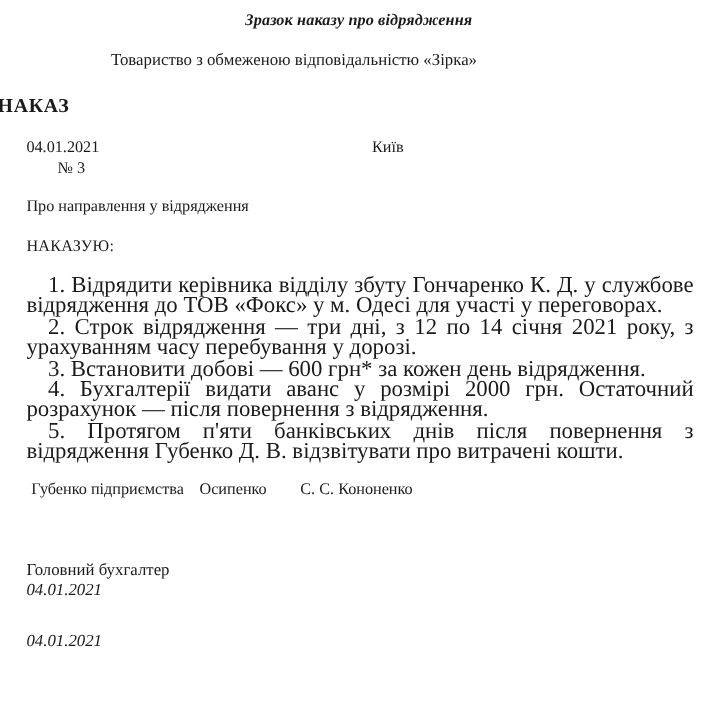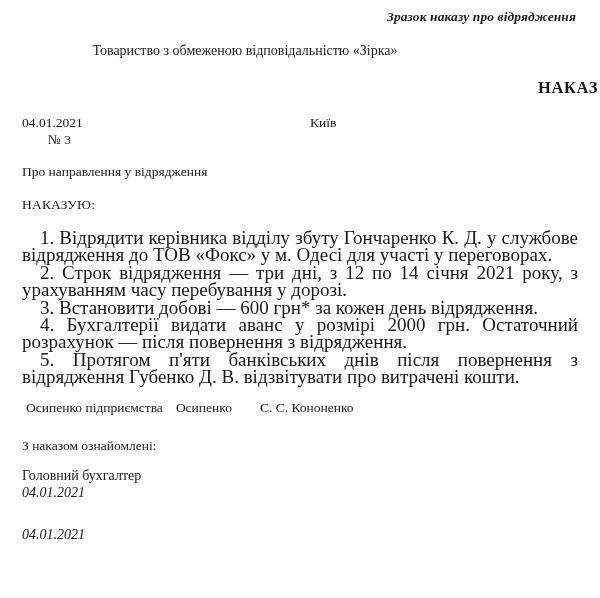--- a/index.html
+++ b/index.html
@@ -24,21 +24,21 @@
     padding: 0;
     background: #ffffff;
   }
 
   
   .doc-head {
     position: absolute;
     left: 22px;
     right: 24px;
     top: 8px;
-    text-align: right;
+    text-align: center;
     font-weight: bold;
     font-style: italic;
     font-size: 13.5px;
     line-height: 17px;
     letter-spacing: .1px;
   }
 
   .org-line {
     position: absolute;
     left: 0;
@@ -49,21 +49,21 @@
     line-height: 18px;
     padding-right: 0px;
   }
   .org-inner { display: inline-block; transform: translateX(-1px); }
 
   .order-title {
     position: absolute;
     left: 0;
     width: 600px;
     top: 78px;
-    text-align: right;
+    text-align: left;
     font-weight: bold;
     font-size: 16.5px;
     line-height: 20px;
     letter-spacing: .6px;
   }
   .order-title .ti { display: inline-block; transform: translateX(-2px); }
 
   .meta-row {
     position: absolute;
     left: 22px;
@@ -190,24 +190,23 @@
 
   <div class="body-block">
     <p>1. Відрядити керівника відділу збуту Гончаренко К. Д. у службове відрядження до ТОВ «Фокс» у м. Одесі для участі у переговорах.</p>
     <p>2. Строк відрядження — три дні, з 12 по 14 січня 2021 року, з урахуванням часу перебування у дорозі.</p>
     <p>3. Встановити добові — 600 грн* за кожен день відрядження.</p>
     <p>4. Бухгалтерії видати аванс у розмірі 2000 грн. Остаточний розрахунок — після повернення з відрядження.</p>
     <p>5. Протягом п'яти банківських днів після повернення з відрядження Губенко Д. В. відзвітувати про витрачені кошти.</p>
   </div>
 
   <div class="sig-director">
-    <span class="role">Осипенко підприємства</span><span class="scrawl">Осипенко</span><span class="fullname">С. С. Кононенко</span>
-  </div>
-
-  <div class="ack-label">З наказом ознайомлені:</div>
+    <span class="role">Губенко підприємства</span><span class="scrawl">Осипенко</span><span class="fullname">С. С. Кононенко</span>
+  </div>
+
 
   <div class="sig-group g1">
     <span class="role-line">Головний бухгалтер</span>
     <span class="date-line">04.01.2021</span>
   </div>
 
   <div class="sig-group g2">
     <span class="date-line">04.01.2021</span>
   </div>
 

